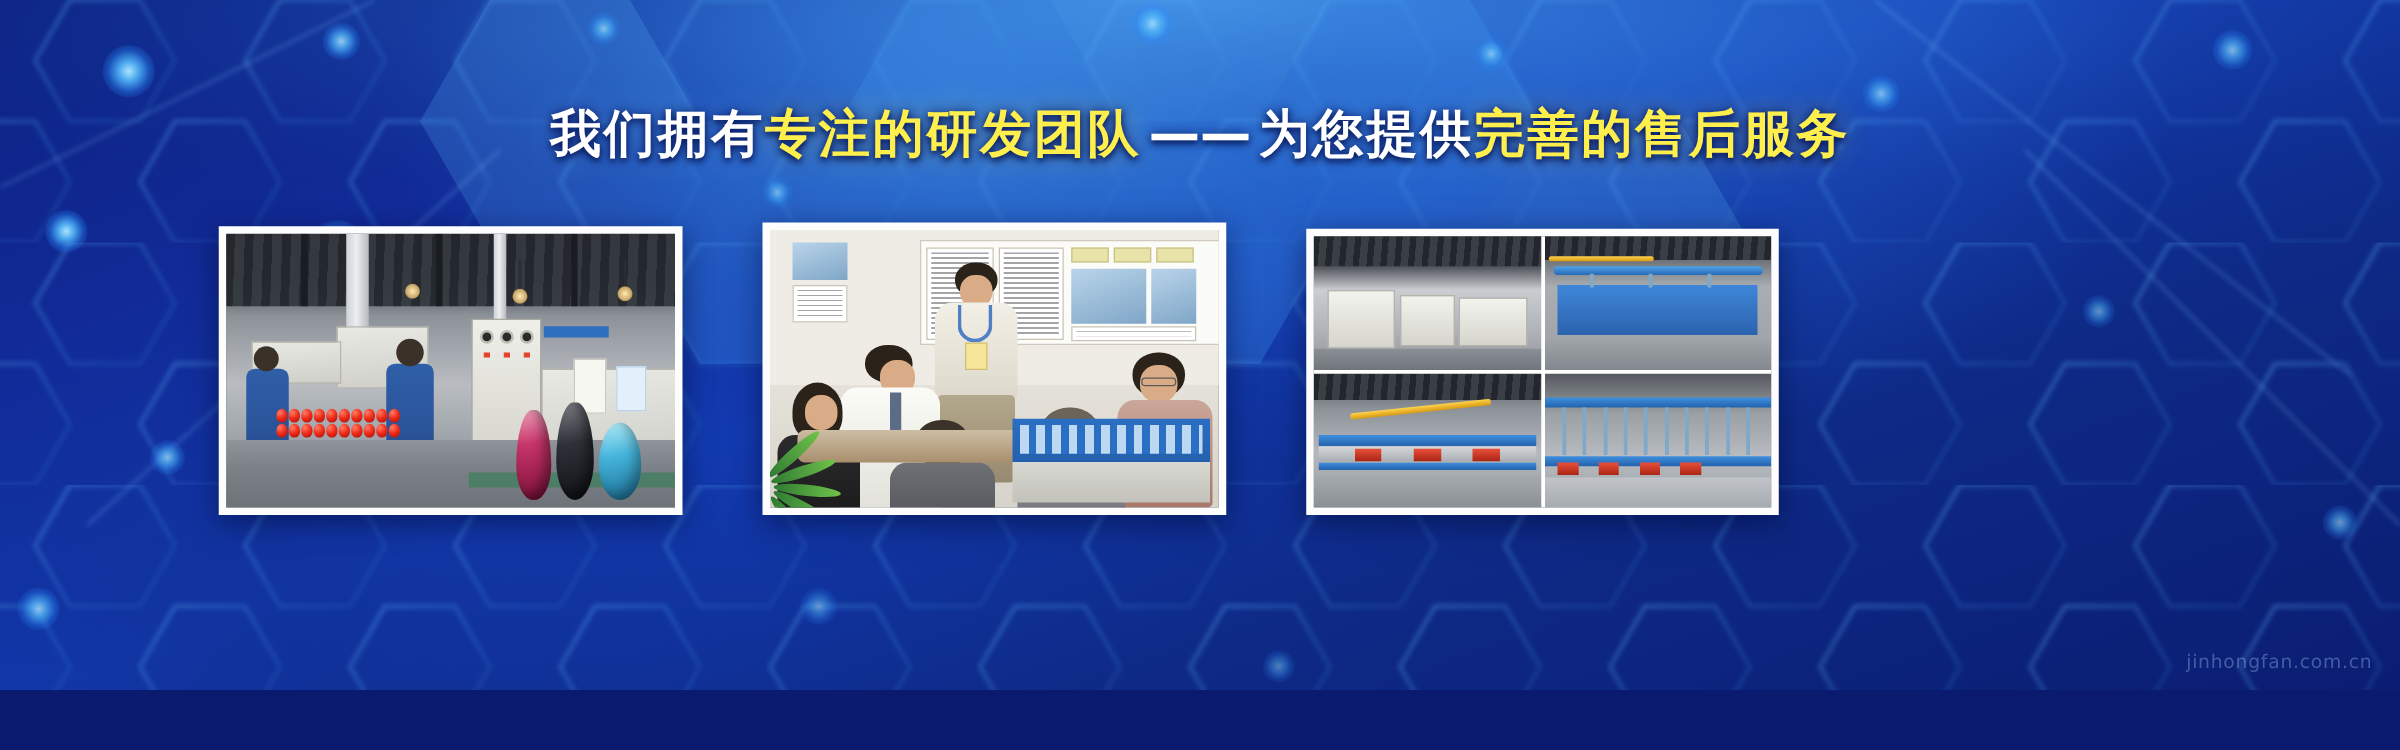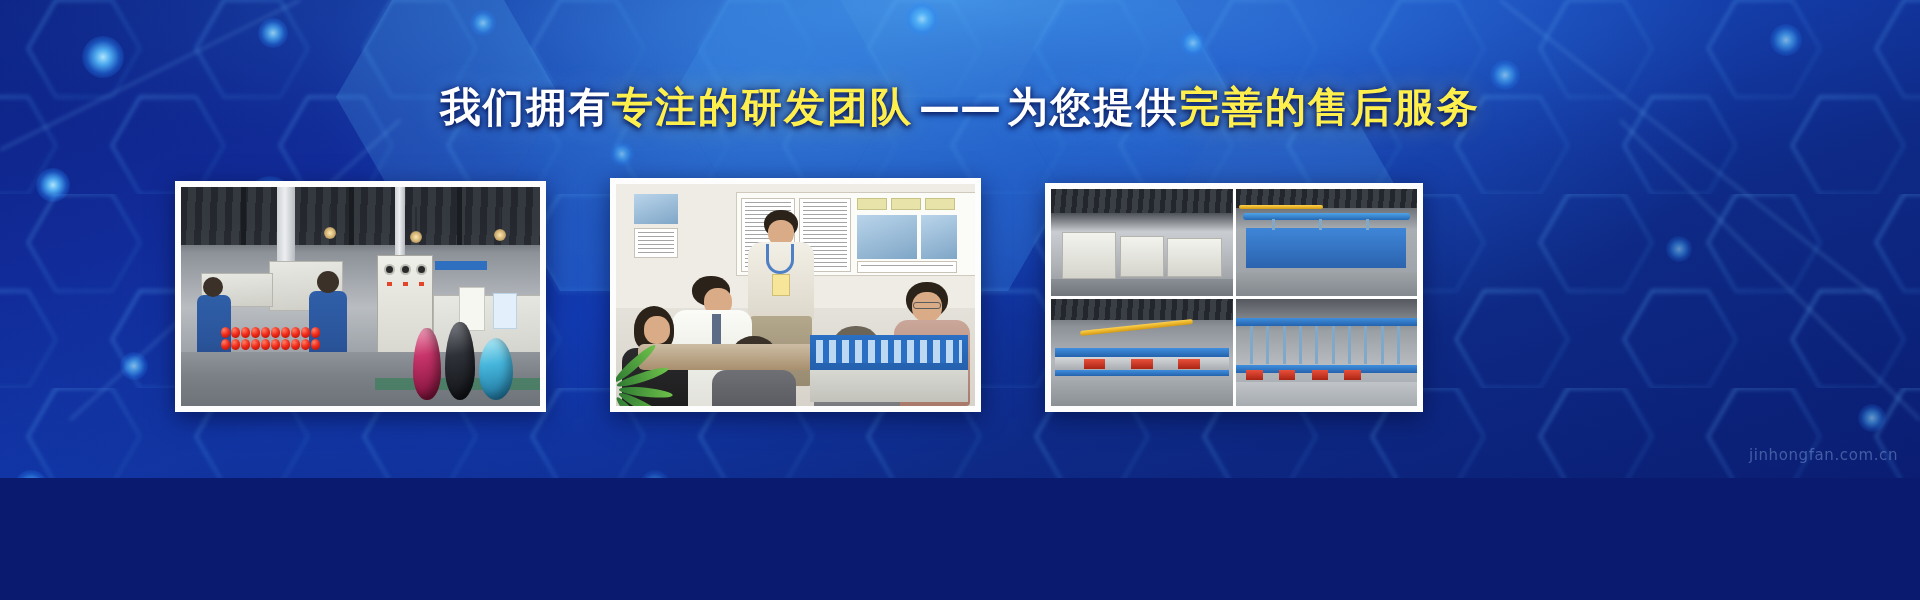--- a/index.html
+++ b/index.html
@@ -5,21 +5,21 @@
   * { margin:0; padding:0; box-sizing:border-box; }
   html, body { width:1920px; height:600px; overflow:hidden; }
   body {
     font-family:"DejaVu Sans", sans-serif;
     background:#0a1a6e;
   }
 
   
   #banner {
     position:relative;
-    width:1920px; height:478px;
+    width:1920px; height:552px;
     overflow:hidden;
     background:
       radial-gradient(ellipse 620px 330px at 760px 90px, rgba(64,150,235,.62) 0%, rgba(30,95,200,.25) 48%, rgba(0,0,0,0) 72%),
       radial-gradient(ellipse 700px 420px at 1250px 60px, rgba(48,120,225,.42) 0%, rgba(0,0,0,0) 70%),
       radial-gradient(ellipse 520px 380px at 240px 520px, rgba(16,44,140,.55) 0%, rgba(0,0,0,0) 72%),
       linear-gradient(160deg, #0c2282 0%, #112a96 22%, #123ab0 45%, #0e2a86 70%, #0a1d72 100%);
   }
 
   
   .hexlayer { position:absolute; inset:0; pointer-events:none; }

